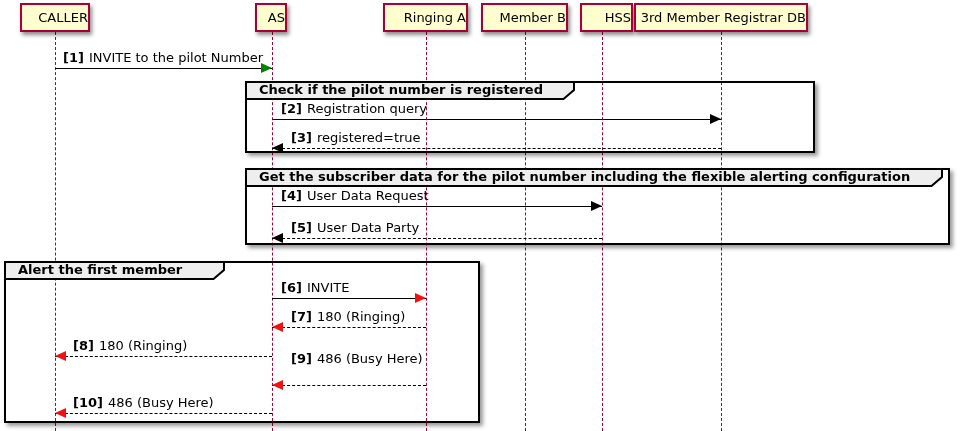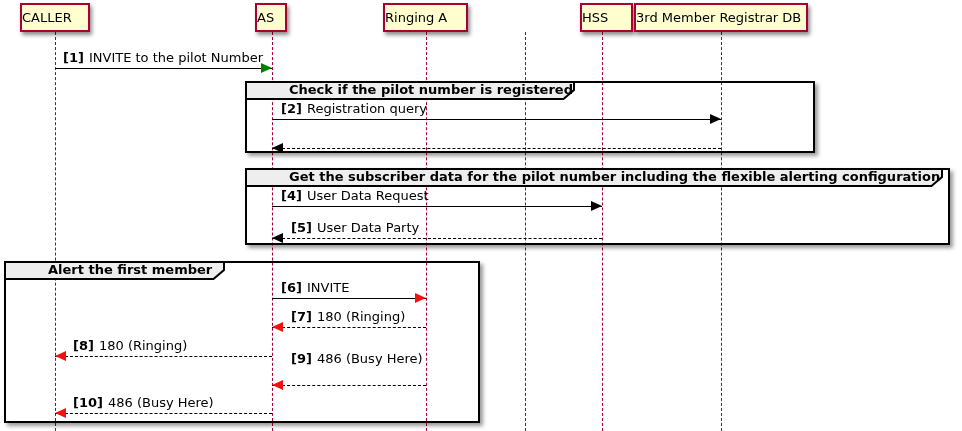--- a/index.html
+++ b/index.html
@@ -1,27 +1,27 @@
 <!DOCTYPE html>
 <html><head>
 <meta charset="utf-8">
 <style>
   html,body{margin:0;padding:0;background:#ffffff;}
   *{box-sizing:border-box;}
   .diagram{position:relative;width:962px;height:431px;background:#ffffff;overflow:hidden;
            font-family:"DejaVu Sans","Liberation Sans",sans-serif;color:#000;}
   .lifeline{position:absolute;top:32px;height:399px;width:0;border-left:1px dashed #A80036;}
   .pbox{position:absolute;top:3px;height:29px;background:#FEFECE;border:2px solid #A80036;
-        box-shadow:2px 3px 4px rgba(0,0,0,.45);display:flex;align-items:center;justify-content:flex-start;
+        box-shadow:2px 3px 4px rgba(0,0,0,.45);display:flex;align-items:center;justify-content:flex-end;
         font-size:13px;white-space:nowrap;}
   .frame{position:absolute;border:2px solid #000;box-shadow:3px 3px 4px rgba(0,0,0,.4);}
   .gheader{position:absolute;left:-2px;top:-2px;height:19px;}
   .gheader svg{position:absolute;left:0;top:0;display:block;}
   .gtitle{position:absolute;left:0;top:0;height:28px;line-height:17px;font-weight:bold;font-size:13px;
-          padding-left:14px;white-space:nowrap;margin-left:30px;}
+          padding-left:14px;white-space:nowrap;}
   .line{position:absolute;height:0;}
   .line.s{border-top:1px solid #000;}
   .line.d{border-top:1px dashed #000;}
   .c-green{border-top-color:#008000;}
   .c-red{border-top-color:#F21111;}
   .head{position:absolute;width:0;height:0;border-top:5px solid transparent;border-bottom:5px solid transparent;}
   .head.r{border-left:11px solid #000;}
   .head.l{border-right:11px solid #000;}
   .head.r.h-green{border-left-color:#008000;}
   .head.r.h-red{border-left-color:#F21111;}
@@ -42,20 +42,23 @@
   <div class="lifeline" style="left:721px"></div>
 
   <div class="pbox" style="left:20px;width:70px">
       <span>CALLER</span>
     </div>
   <div class="pbox" style="left:255px;width:32px">
       <span>AS</span>
     </div>
   <div class="pbox" style="left:383px;width:85px">
       <span>Ringing A</span>
+    </div>
+  <div class="pbox" style="left:481px;width:87px">
+      <span>Member B</span>
     </div>
   <div class="pbox" style="left:580px;width:53px">
       <span>HSS</span>
     </div>
   <div class="pbox" style="left:634px;width:174px">
       <span>3rd Member Registrar DB</span>
     </div>
 
   <div class="frame" style="left:245px;top:81px;width:570px;height:72px">
     <div class="gheader" style="width:330px">
@@ -85,20 +88,21 @@
   </div>
 
   <span class="mlabel" style="left:63px;top:50px"><b>[1]</b><span>INVITE to the pilot Number</span></span>
   <div class="line s c-green" style="left:55px;top:68px;width:217px"></div>
   <div class="head r h-green" style="left:261px;top:63px"></div>
 
   <span class="mlabel" style="left:281px;top:101px"><b>[2]</b><span>Registration query</span></span>
   <div class="line s" style="left:272px;top:119px;width:449px"></div>
   <div class="head r" style="left:710px;top:114px"></div>
 
+  <span class="mlabel" style="left:291px;top:130px"><b>[3]</b><span>registered=true</span></span>
   <div class="line d" style="left:272px;top:148px;width:449px"></div>
   <div class="head l" style="left:272px;top:143px"></div>
 
   <span class="mlabel" style="left:281px;top:188px"><b>[4]</b><span>User Data Request</span></span>
   <div class="line s" style="left:272px;top:206px;width:330px"></div>
   <div class="head r" style="left:591px;top:201px"></div>
 
   <span class="mlabel" style="left:291px;top:220px"><b>[5]</b><span>User Data Party</span></span>
   <div class="line d" style="left:272px;top:238px;width:330px"></div>
   <div class="head l" style="left:272px;top:233px"></div>

